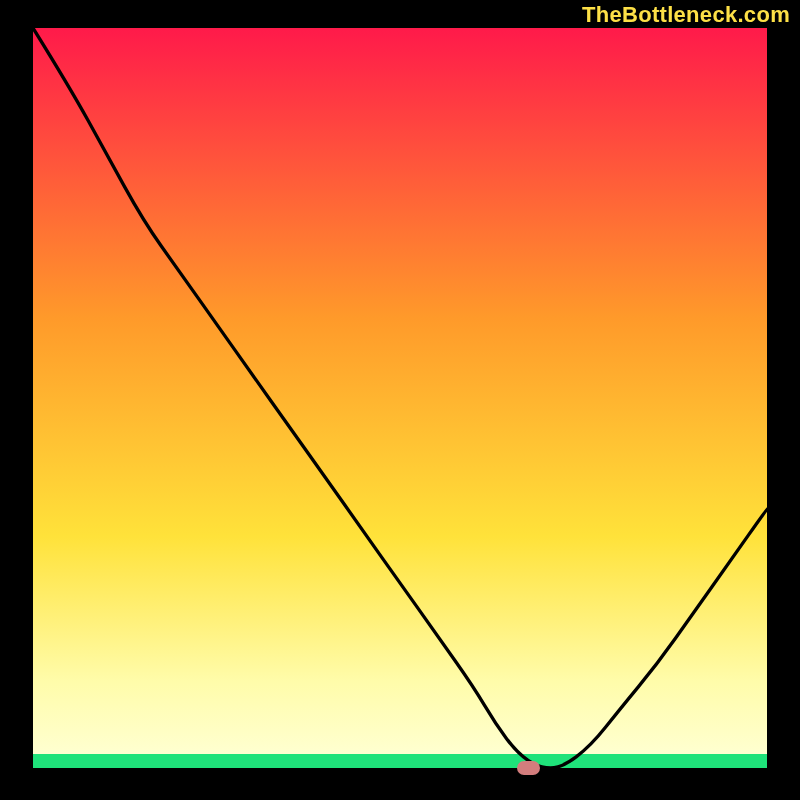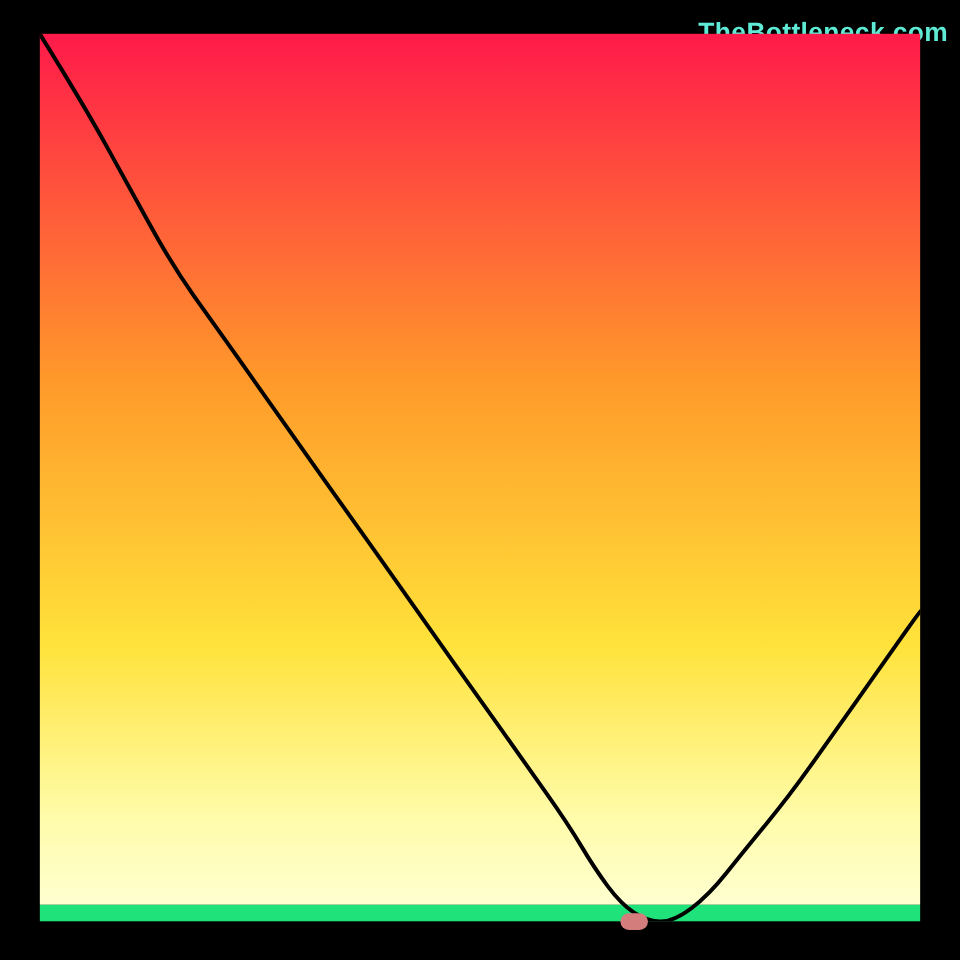--- a/index.html
+++ b/index.html
@@ -16,24 +16,23 @@
     height: 800px;
     background: #000;
   }
   .watermark {
     position: absolute;
     top: 2px;
     right: 10px;
     font-family: Arial, Helvetica, sans-serif;
     font-size: 22px;
     font-weight: 600;
-    color: #5eead4;
+    color: #fde047;
     letter-spacing: 0.3px;
     user-select: none;
-    margin-top: 12px;
   }
   .plot {
     position: absolute;
     left: 33px;
     top: 28px;
     width: 734px;
     height: 740px;
   }
   .plot svg {
     display: block;

